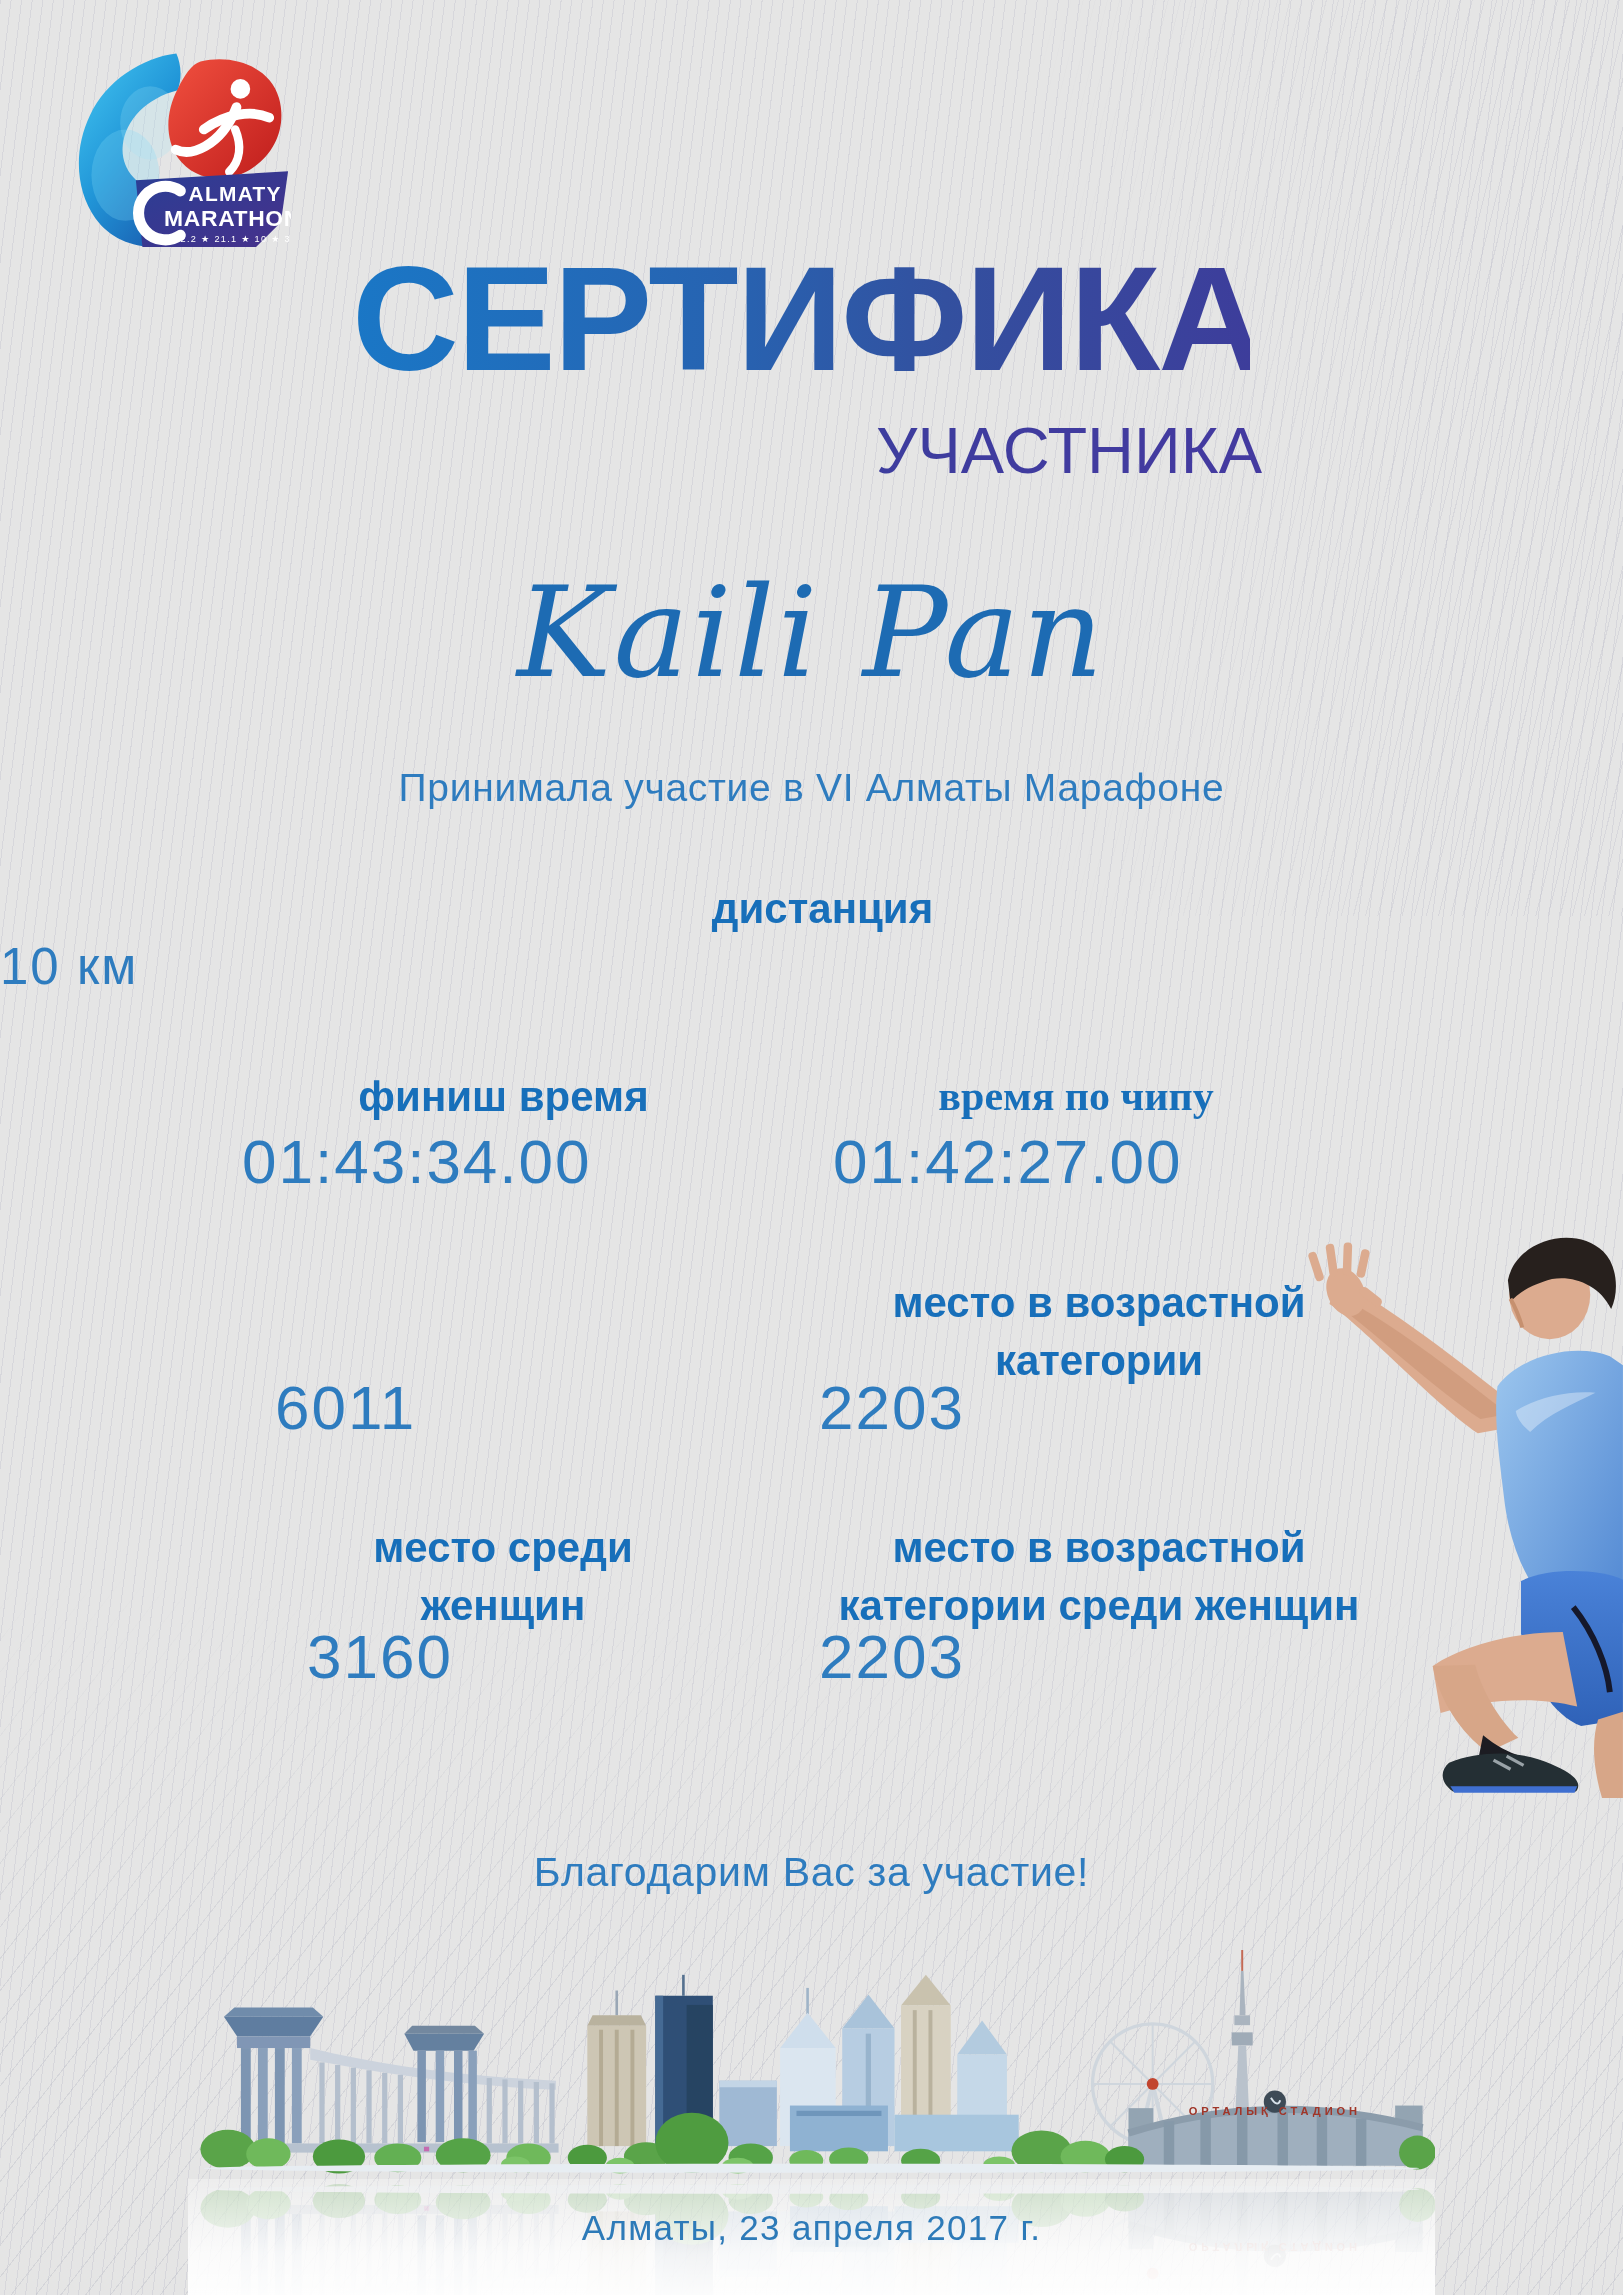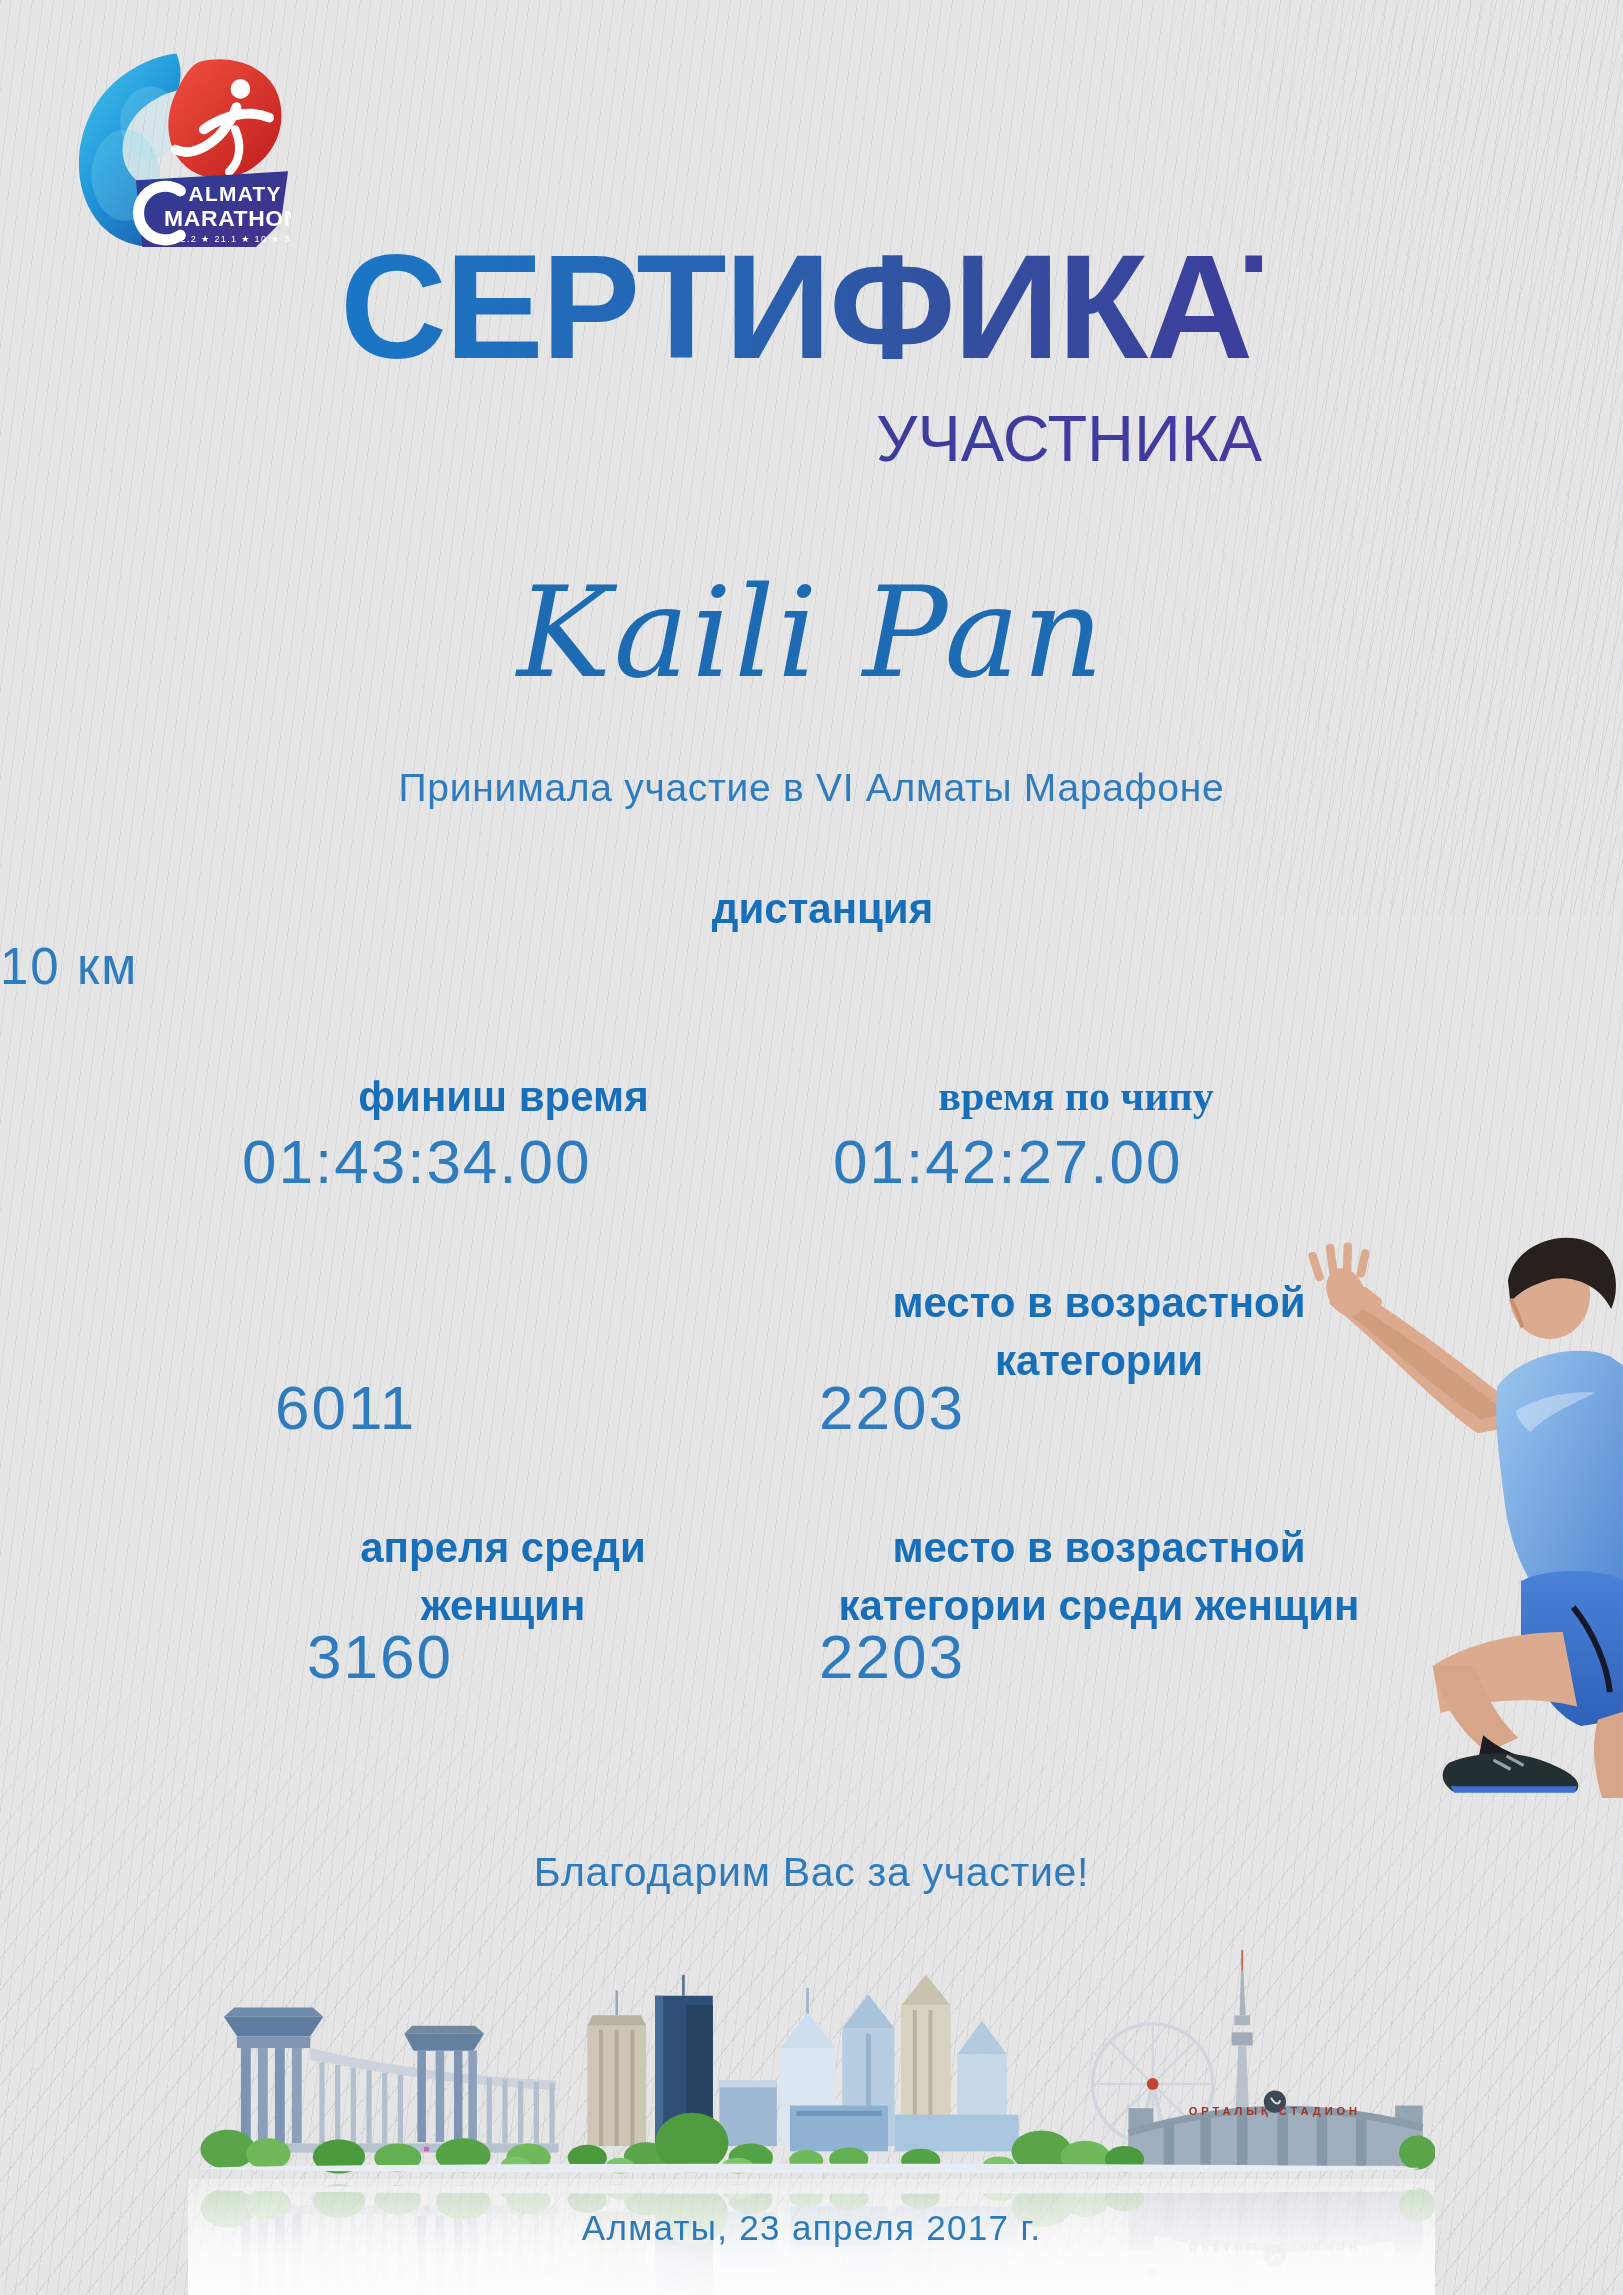--- a/index.html
+++ b/index.html
@@ -20,21 +20,21 @@
   }
   .bg-lines-3{
     position:absolute;right:0;top:0;width:589px;height:916px;z-index:0;
     background:repeating-linear-gradient(104deg,rgba(198,198,208,.45) 0 1px,transparent 1px 11.8px);
     -webkit-mask-image:linear-gradient(to right,transparent 0%,#000 70%);
     mask-image:linear-gradient(to right,transparent 0%,#000 70%);
   }
   .logo-svg{position:absolute;left:65px;top:51px;width:226px;height:196px;z-index:3;}
   .title-block{position:absolute;left:340px;top:230px;width:922px;z-index:3;}
   .cert-title{
-    margin:0;font-size:148px;font-weight:bold;line-height:1.04;letter-spacing:-2px;
+    margin:12px;font-size:148px;font-weight:bold;line-height:1.04;letter-spacing:-2px;
     text-align:left;white-space:nowrap;color:#2d58a9;
   }
   .cert-subtitle{
     margin-top:17px;font-size:65px;font-weight:normal;letter-spacing:0px;
     text-align:right;color:#3b3c9d;
   }
   @supports ((-webkit-background-clip:text) or (background-clip:text)){
     .cert-title{
       background:linear-gradient(90deg,#1a77c6 0%,#2763b1 42%,#33509f 66%,#3d3d9b 100%);
       -webkit-background-clip:text;background-clip:text;
@@ -148,21 +148,21 @@
 
   <div class="stat-label finish-label">финиш время</div>
   <div class="stat-value finish-value">01:43:34.00</div>
   <div class="stat-label chip-label">время по чипу</div>
   <div class="stat-value chip-value">01:42:27.00</div>
 
   <div class="stat-value overall-value">6011</div>
   <div class="stat-label agecat-label">место в возрастной категории</div>
   <div class="stat-value agecat-value">2203</div>
 
-  <div class="stat-label women-label">апреля среди женщин</div>
+  <div class="stat-label women-label">место среди женщин</div>
   <div class="stat-value women-value">3160</div>
   <div class="stat-label agewomen-label">место в возрастной категории среди женщин</div>
   <div class="stat-value agewomen-value">2203</div>
 
   <div class="thanks-line thin">Благодарим Вас за участие!</div>
 
   <svg class="runner-svg" viewBox="0 0 494 892" aria-hidden="true">
     <defs>
       <linearGradient id="shirtGrad" x1="0" y1="0" x2="1" y2="1">
         <stop offset="0" stop-color="#9cc6ee"></stop>

